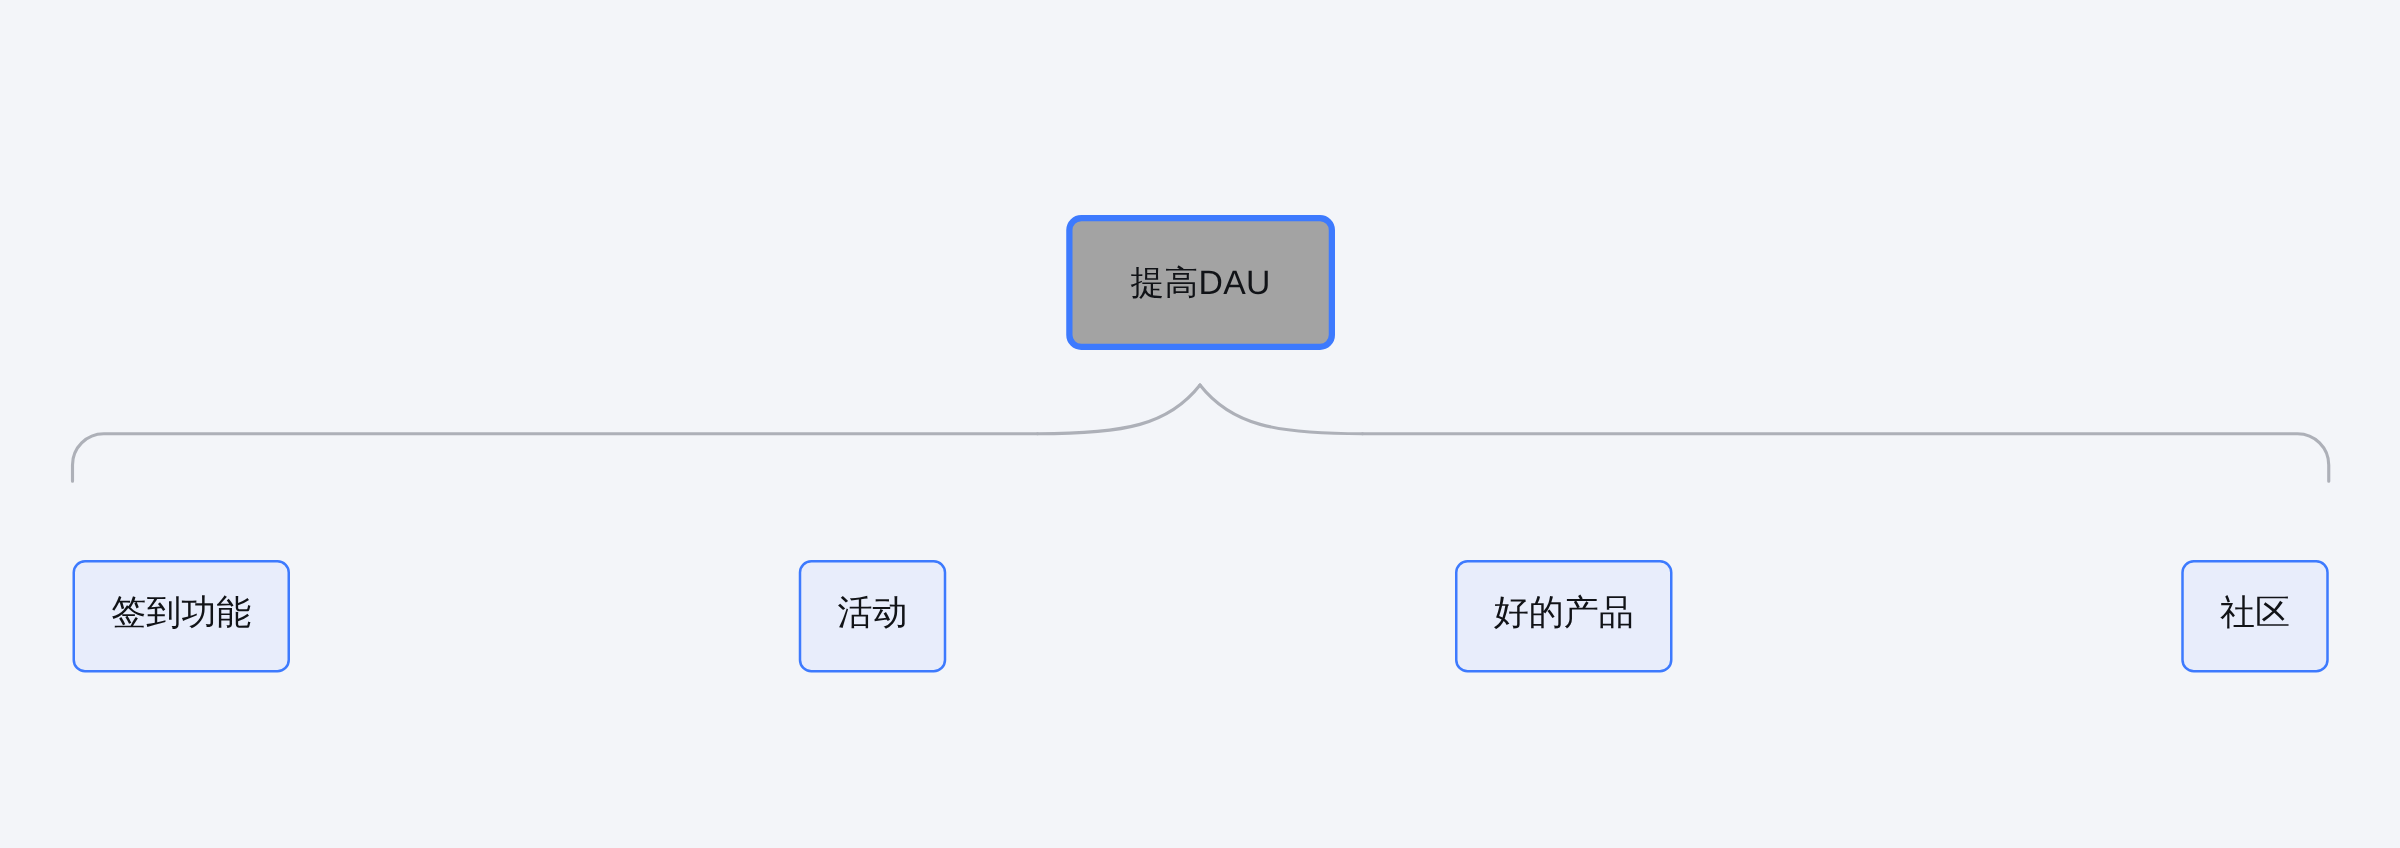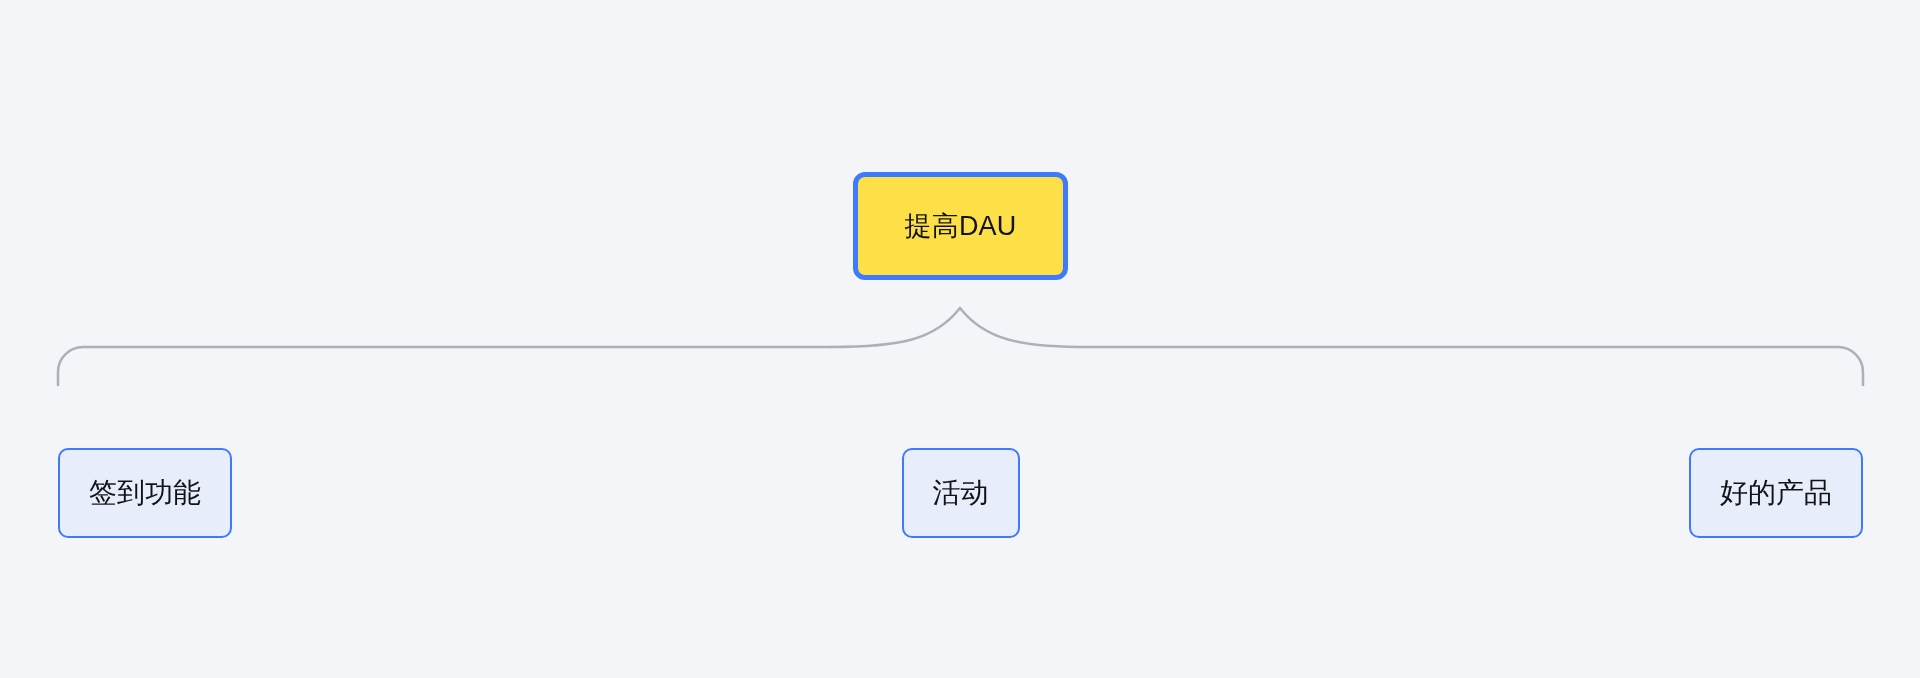--- a/index.html
+++ b/index.html
@@ -36,21 +36,21 @@
   }
 
   
   #root-node {
     position: absolute;
     left: 853px;
     top: 172px;
     width: 215px;
     height: 108px;
     box-sizing: border-box;
-    background: #fde047;
+    background: #a3a3a3;
     border: 5px solid #3d7afe;
     border-radius: 12px;
     display: flex;
     align-items: center;
     justify-content: center;
     z-index: 3;
   }
   #root-node .node-label {
     font-size: 27px;
     color: #111317;
@@ -64,20 +64,21 @@
     position: absolute;
     left: 58px;
     top: 448px;
     width: 1805px;
     height: 90px;
     display: flex;
     flex-direction: row;
     align-items: stretch;
     justify-content: space-between;
     z-index: 2;
+    font-family: Liberation Mono, monospace;
   }
 
   .child-node {
     box-sizing: border-box;
     background: #e8edfb;
     border: 2.5px solid #3d7afe;
     border-radius: 10px;
     display: flex;
     align-items: center;
     justify-content: center;
@@ -114,15 +115,18 @@
   <div id="children-row">
     <div class="child-node">
       <span class="node-label">签到功能</span>
     </div>
     <div class="child-node">
       <span class="node-label">活动</span>
     </div>
     <div class="child-node">
       <span class="node-label">好的产品</span>
     </div>
+    <div class="child-node">
+      <span class="node-label">社区</span>
+    </div>
   </div>
 
 </div>
 
 </body></html>

